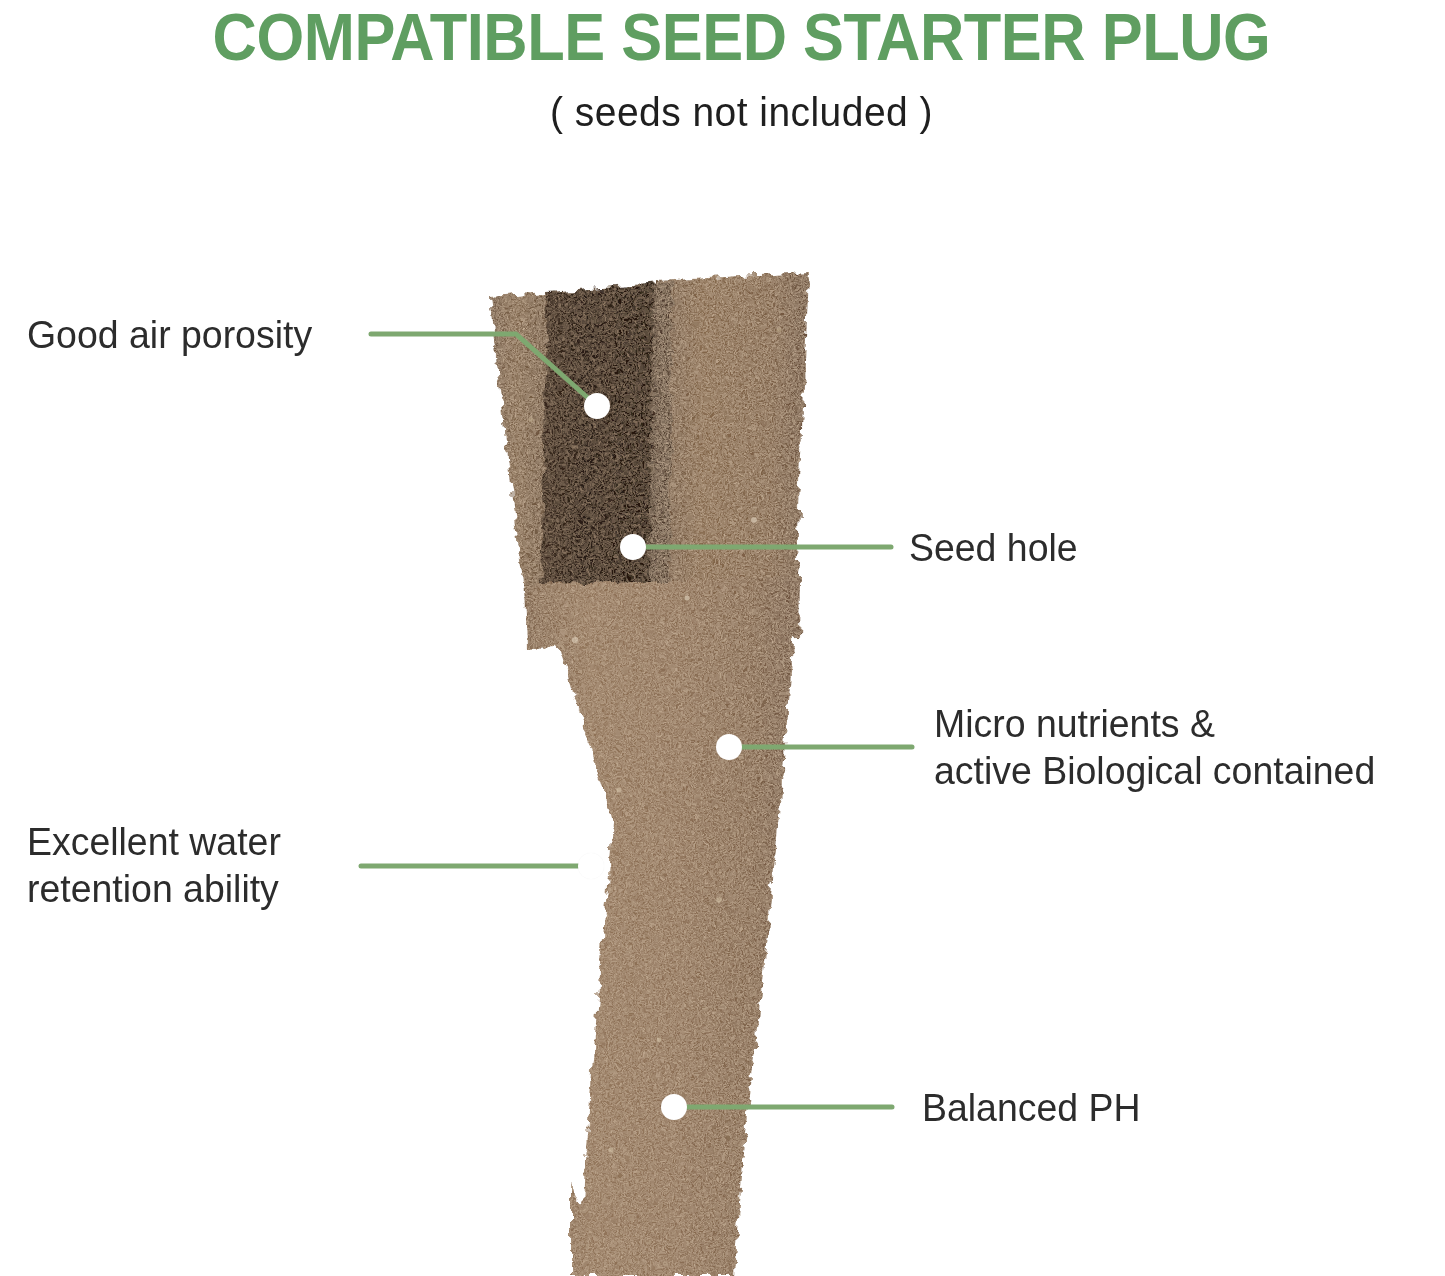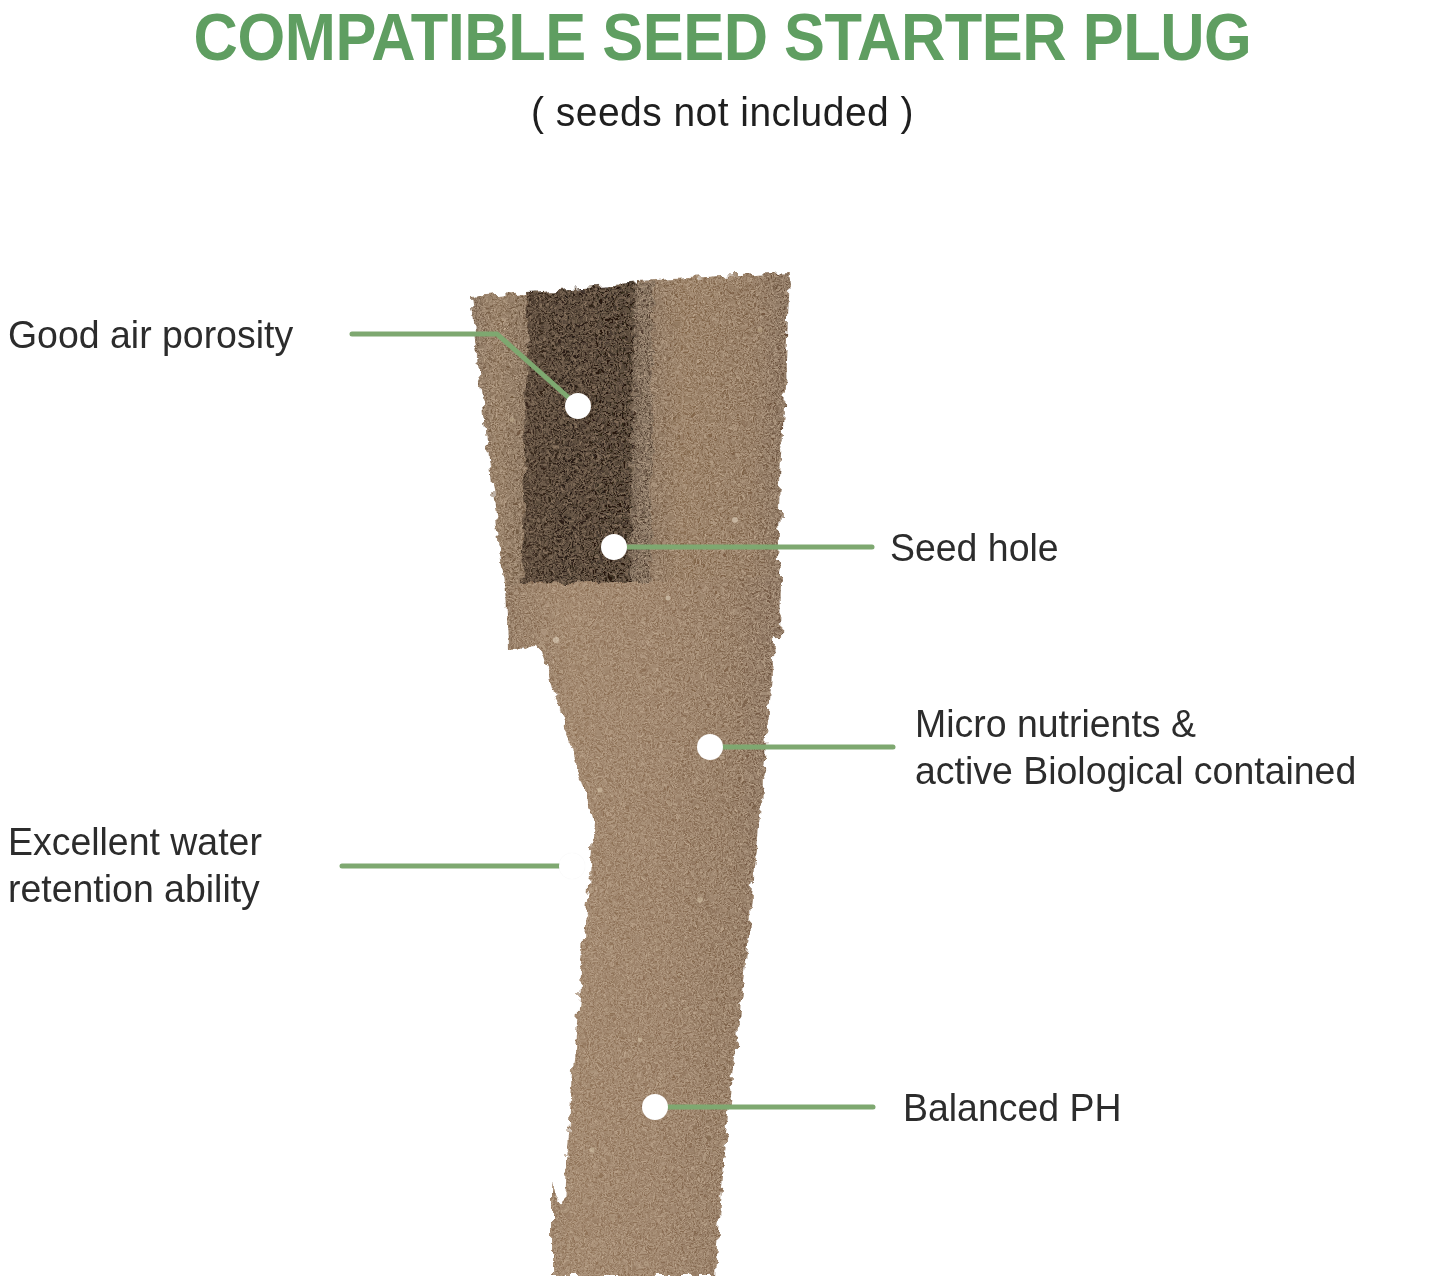--- a/index.html
+++ b/index.html
@@ -11,20 +11,21 @@
   body {
     font-family: "Liberation Sans", sans-serif;
     -webkit-font-smoothing: antialiased;
   }
   #stage {
     position: relative;
     width: 1380px;
     height: 1276px;
     background: #ffffff;
     overflow: hidden;
+    margin-left: 19px;
   }
 
   
   .title {
     position: absolute;
     left: 0;
     top: 2px;
     width: 1445px;
     text-align: center;
     font-family: "Liberation Sans", sans-serif;

